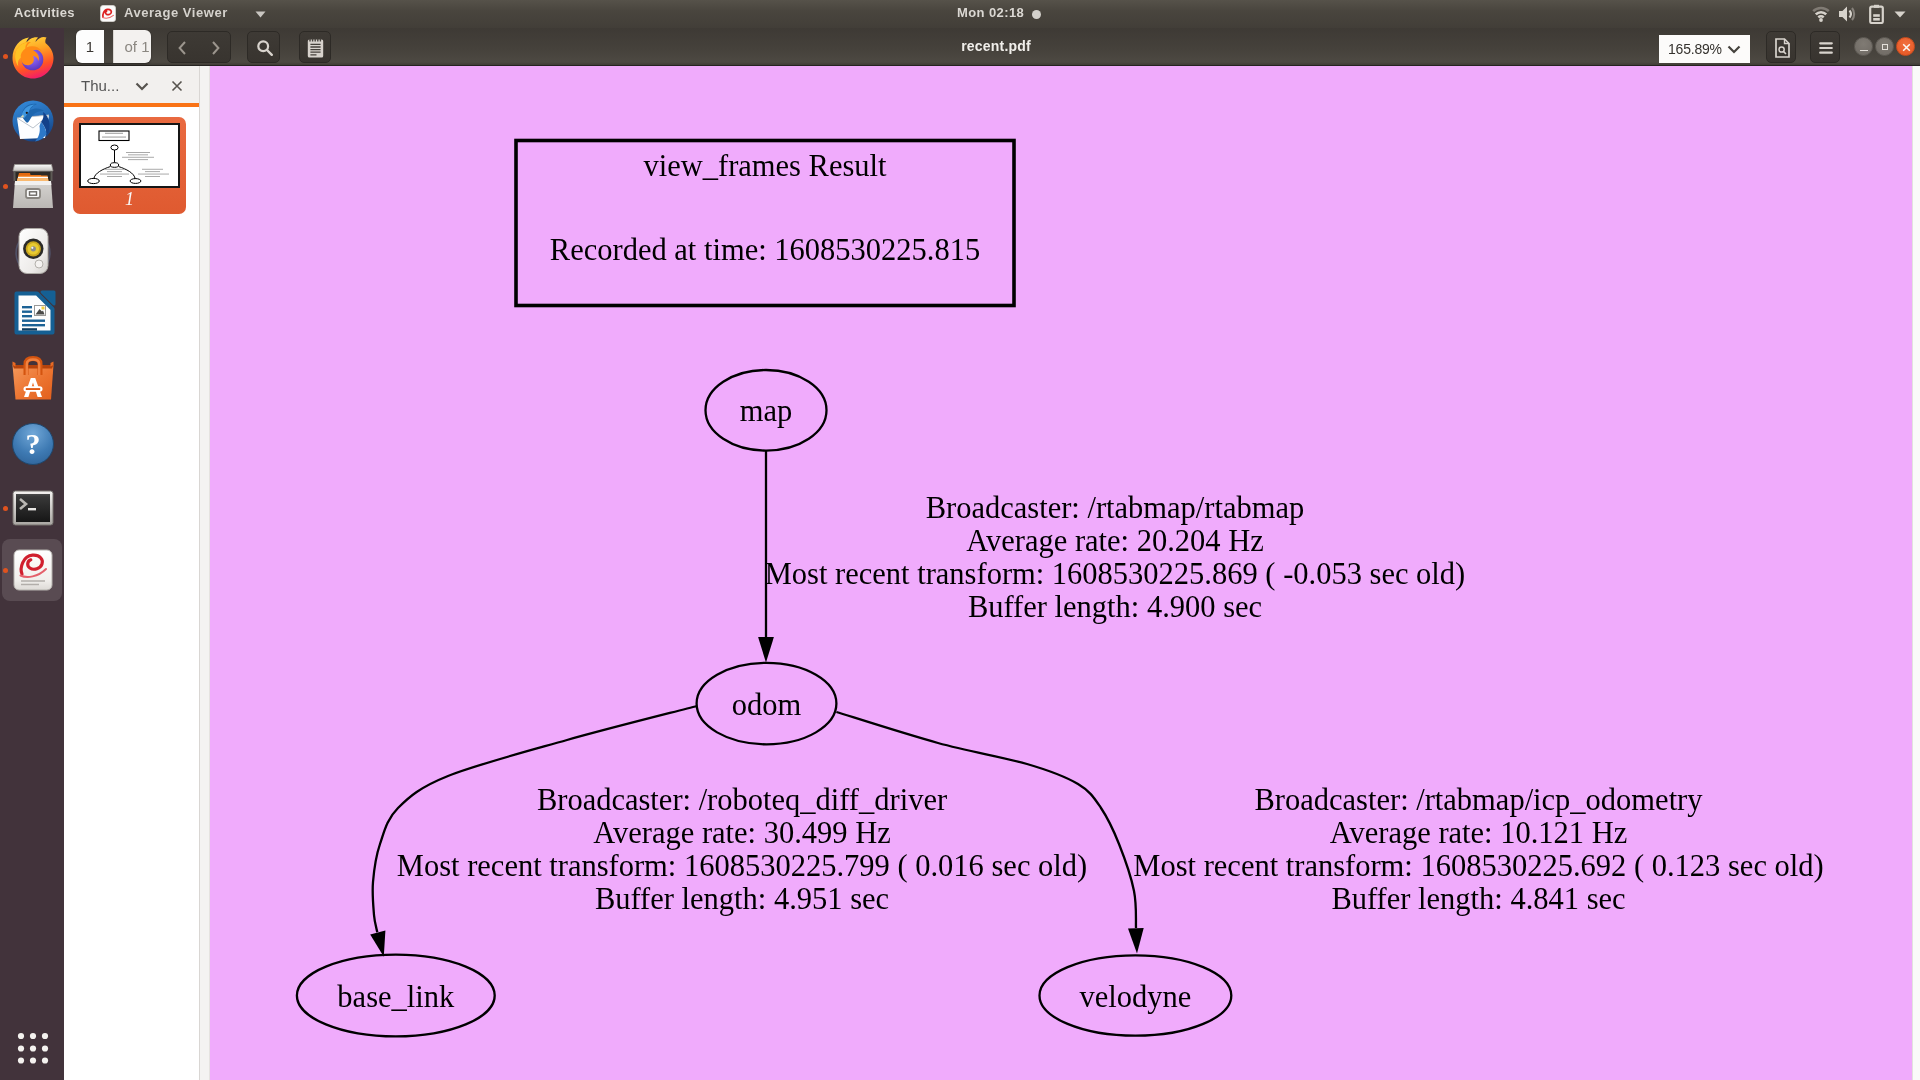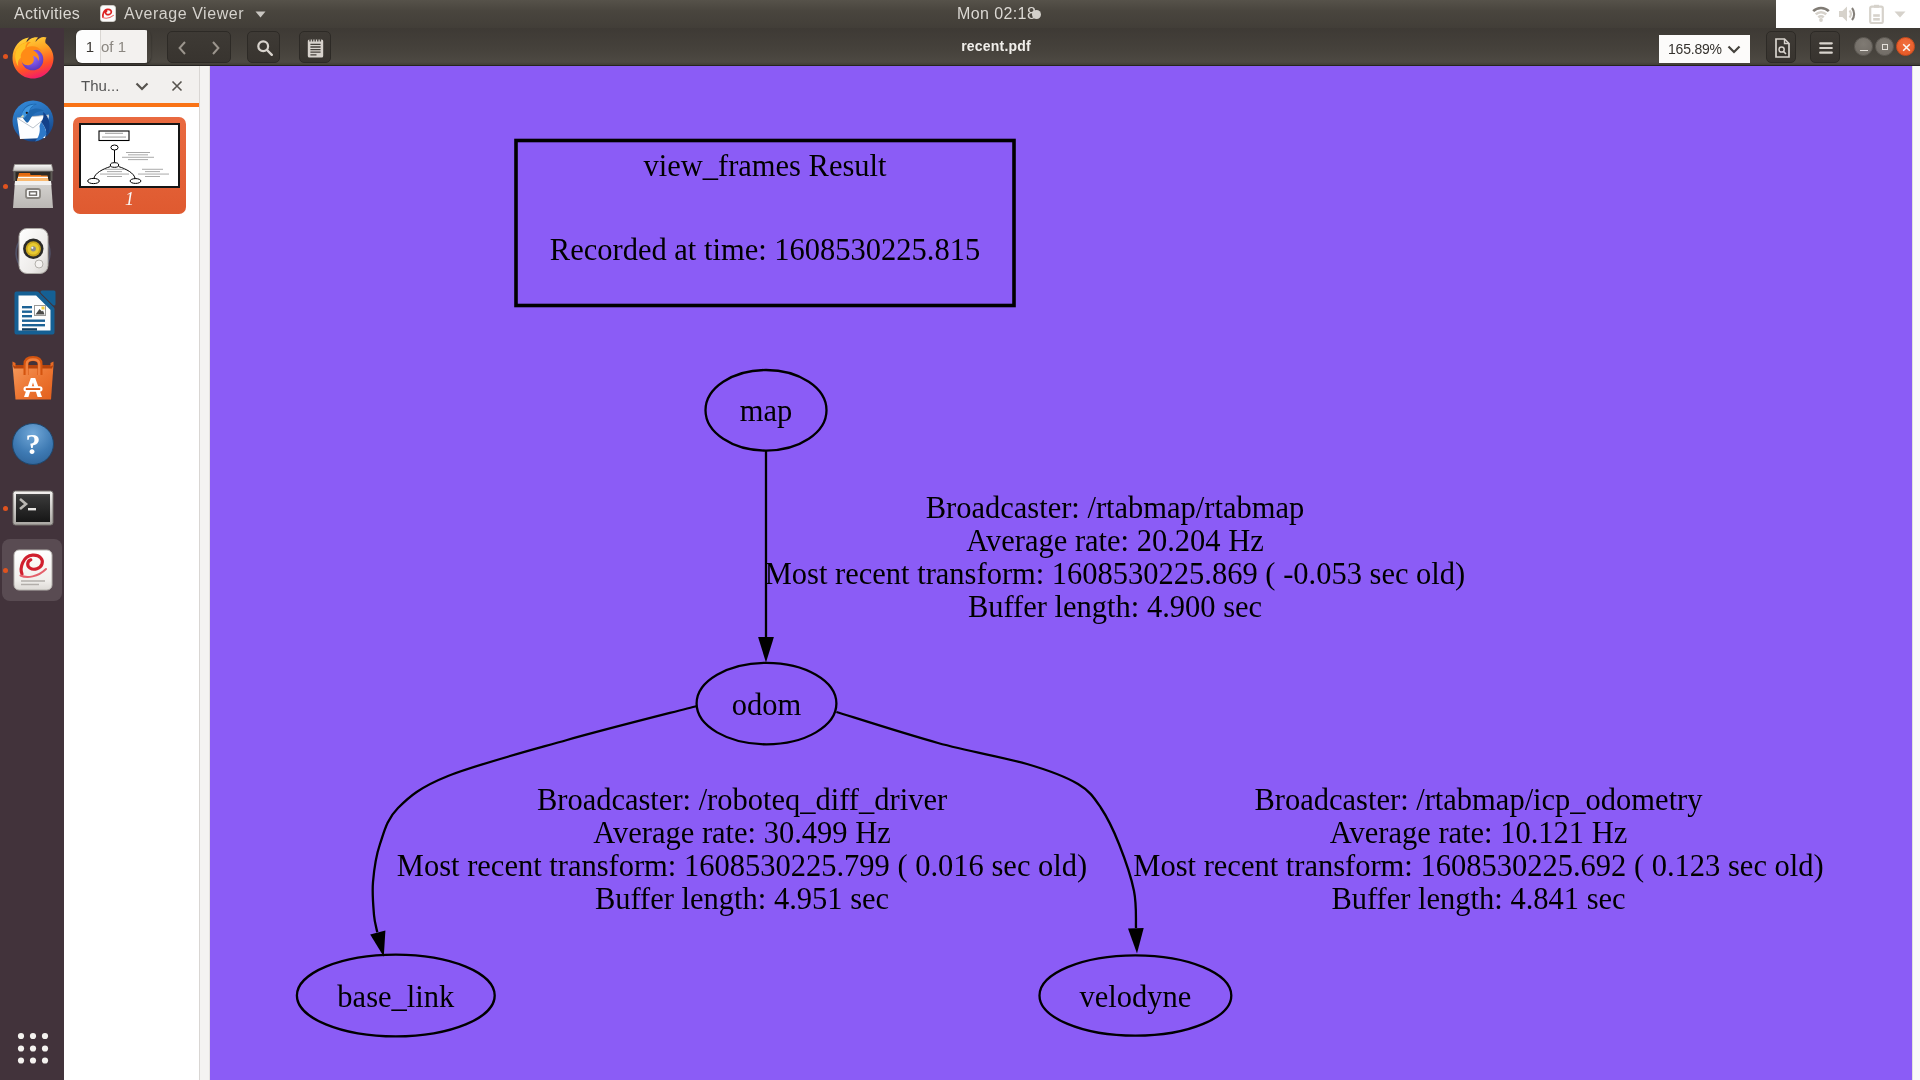--- a/index.html
+++ b/index.html
@@ -1,40 +1,40 @@
 <!DOCTYPE html>
 <html><head>
 <meta charset="utf-8">
 <style>
   * { margin:0; padding:0; box-sizing:border-box; }
   html,body { width:1920px; height:1080px; overflow:hidden; background:#fff;
     font-family:"Liberation Sans", sans-serif; }
   .abs { position:absolute; }
 
   
-  #topbar { position:absolute; left:0; top:0; width:1776px; height:28px;
+  #topbar { position:absolute; left:0; top:0; width:1920px; height:28px;
     background:linear-gradient(180deg,#56524a 0%, #49453e 40%, #423e38 100%);
-    color:#dbd8d3; font-size:16px; font-weight:normal; }
+    color:#dbd8d3; font-size:13px; font-weight:bold; }
   #topbar .act { position:absolute; left:14px; top:5px; letter-spacing:0.3px; }
   #topbar .dv { position:absolute; left:124px; top:5px; color:#d5d2cd; letter-spacing:0.55px; }
   #topbar .clock { position:absolute; left:957px; top:5px; letter-spacing:0.4px; }
 
   
   #headerbar { position:absolute; left:64px; top:28px; width:1856px; height:38px;
     background:linear-gradient(180deg,#3e3a35 0%, #45413b 55%, #4d4942 92%, #403c36 100%);
     border-bottom:1px solid #262421; }
   .hbtn { position:absolute; background:linear-gradient(180deg,#3e3a35,#38342f);
     border:1px solid #2d2a26; border-radius:5px; }
   #pageentry { position:absolute; left:12px; top:2px; width:75px; height:33px;
     border-radius:6px; overflow:hidden; box-shadow:0 1px 2px rgba(0,0,0,0.4);
     font-size:15px; }
   #pageentry .p1 { position:absolute; left:0; top:0; width:28px; height:33px;
     background:#fdfdfd; color:#3a3733; text-align:center; line-height:33px; }
-  #pageentry .p2 { position:absolute; left:24px; top:0; width:47px; height:33px;
-    background:#f3f1ef; color:#8b8781; text-align:left; line-height:33px;
+  #pageentry .p2 { position:absolute; left:37px; top:0; width:47px; height:33px;
+    background:#f3f1ef; color:#8b8781; text-align:center; line-height:33px;
     border-left:1px solid #d9d6d2; }
   #title { position:absolute; left:800px; top:10px; width:264px; text-align:center;
     color:#f0eeea; font-weight:bold; font-size:14px; letter-spacing:0.2px; }
   #zoompill { position:absolute; left:1595px; top:7px; width:91px; height:28px;
     background:#fcfbfa; border-radius:0; color:#35322e; font-size:14px; }
   #zoompill span { position:absolute; left:9px; top:6px; letter-spacing:-0.2px; }
   .wbtn { position:absolute; top:9px; width:19px; height:19px; border-radius:50%; }
 
   
   #dock { position:absolute; left:0; top:28px; width:64px; height:1052px;
@@ -55,21 +55,21 @@
   #thumb { position:absolute; left:9px; top:51px; width:113px; height:97px;
     background:linear-gradient(180deg,#e96a40,#df5a30); border-radius:7px; }
   #thumbpage { position:absolute; left:6px; top:6px; width:101px; height:65px;
     background:#fff; border:2px solid #151515; }
   #thumbnum { position:absolute; left:0; top:72px; width:113px; text-align:center; filter:grayscale(1);
     color:#fff7f2; font-family:"Liberation Serif", serif; font-style:italic;
     font-size:18px; }
 
   
   #doc { position:absolute; left:210px; top:66px; width:1702px; height:1014px;
-    background:#8b5cf6; }
+    background:#f0abfc; }
   #docscroll { position:absolute; left:1912px; top:66px; width:8px; height:1014px;
     background:#fafaf9; border-left:1px solid #e3e1de; }
 </style>
 </head>
 <body>
 
 <div id="topbar">
   <span class="act">Activities</span>
   <svg class="abs" style="left:100px; top:5px;" width="16" height="17" viewBox="0 0 16 17">
     <rect x="0.5" y="0.5" width="15" height="16" rx="2.5" fill="#fbfbfb" stroke="#d8d5d1" stroke-width="0.8"></rect>

